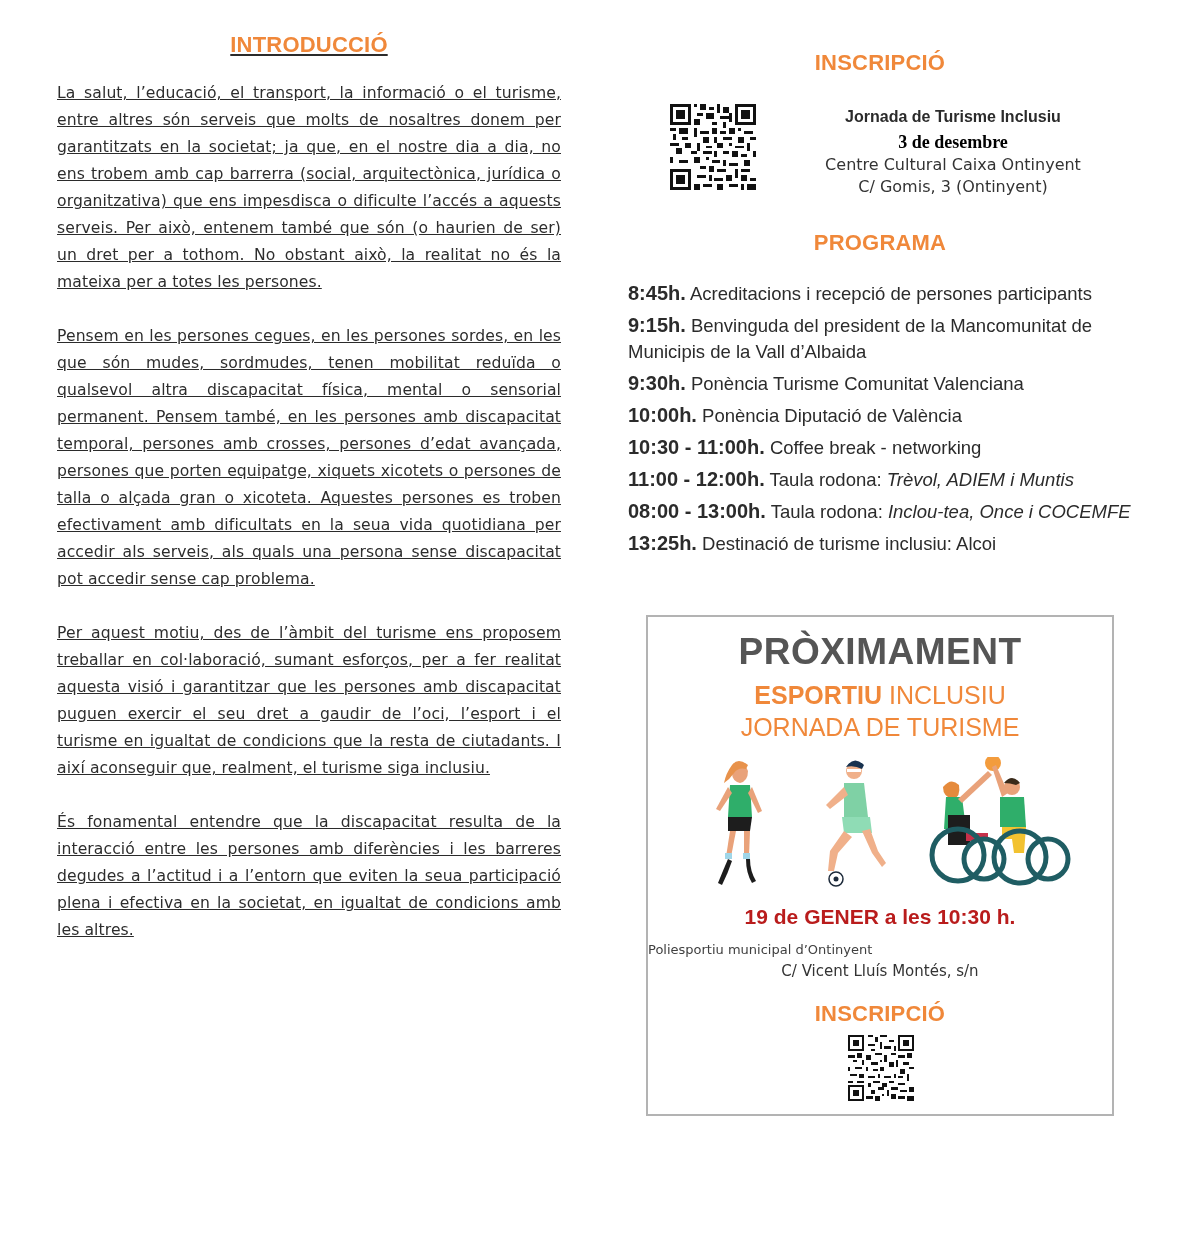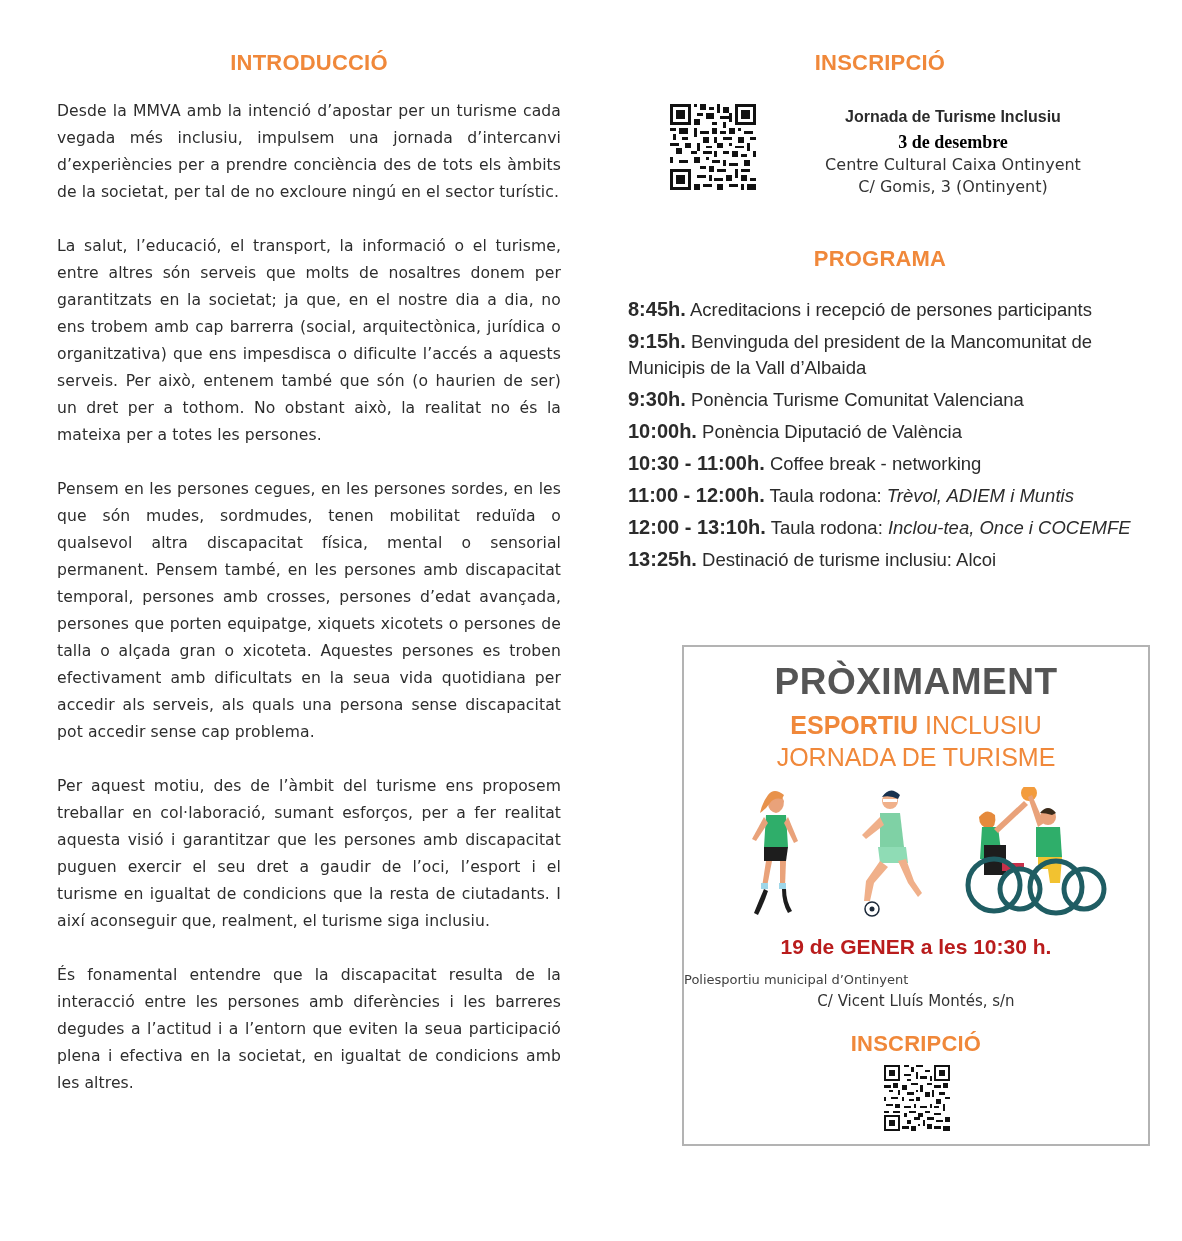--- a/index.html
+++ b/index.html
@@ -1,64 +1,63 @@
 <!DOCTYPE html>
 <html><head>
 <meta charset="utf-8">
 <style>
   html, body { margin: 0; padding: 0; background: #ffffff; }
   body { width: 1182px; height: 1241px; position: relative; overflow: hidden;
          font-family: "DejaVu Sans", "Liberation Sans", sans-serif; color: #2b2b2b; }
-  .col-left { position: absolute; left: 57px; top: 50px; width: 504px; }
+  .col-left { position: absolute; left: 57px; top: 32px; width: 504px; text-decoration: underline; }
   .col-right { position: absolute; left: 628px; top: 50px; width: 504px; }
   .heading { color: #f0883a; font-family: "Liberation Sans", sans-serif; font-weight: bold;
              font-size: 22px; text-align: center; letter-spacing: 0.2px; margin: 0; }
   .para { font-size: 15.6px; line-height: 27px; text-align: justify; margin: 0;
           letter-spacing: 0.1px; color: #2d2d2d; font-family: "DejaVu Sans", sans-serif; }
   .para + .para { margin-top: 27px; }
   .intro-body { margin-top: 22px; }
 
   .insc-block { position: relative; height: 100px; margin-top: 30px; }
   .qr { position: absolute; background: #fff; }
   .qr svg { display: block; }
   .insc-text { position: absolute; left: 150px; top: -2px; width: 350px; text-align: center; }
   .insc-title { font-size: 16px; font-weight: bold; color: #2b2b2b; line-height: 26px;
                 font-family: "Liberation Sans", sans-serif; }
   .insc-date { font-size: 18px; font-weight: bold; color: #000000; line-height: 24px;
                font-family: Liberation Serif, serif; }
   .insc-line { font-size: 16px; color: #333; line-height: 22px; }
 
-  .prog-head { margin-top: 40px; }
+  .prog-head { margin-top: 24px; }
   .prog-list { margin-top: 24px; list-style: none; padding: 0; }
   .prog-item { font-size: 18.5px; line-height: 26px; color: #2b2b2b; margin: 0 0 5px 0;
                font-family: "Liberation Sans", sans-serif; }
   .prog-item .t { font-weight: bold; font-size: 20px; }
   .prog-item .i { font-style: italic; }
 
-  .soon-box { position: absolute; left: 646px; top: 645px; width: 464px; height: 497px;
-              border: 2px solid #b3b3b3; background: #fff; margin-left: 36px; }
+  .soon-box { position: absolute; left: 646px; top: 615px; width: 464px; height: 497px;
+              border: 2px solid #b3b3b3; background: #fff; }
   .soon-title { text-align: center; font-family: "Liberation Sans", sans-serif; font-weight: bold;
                 font-size: 37px; color: #555555; margin-top: 14px; letter-spacing: 0.5px; }
   .soon-sub { text-align: center; color: #f0883a; font-size: 25px; line-height: 32px;
               font-family: "Liberation Sans", sans-serif; margin-top: 6px; }
   .soon-sub b { font-weight: bold; }
   .illus { position: relative; height: 130px; margin-top: 14px; }
   .soon-date { text-align: center; font-family: "Liberation Sans", sans-serif; font-weight: bold;
                font-size: 21px; color: #b91c1c; margin-top: 18px; }
   .soon-place { text-align: left; font-size: 13px; color: #404040; margin-top: 10px; line-height: 22px; }
   .soon-addr { text-align: center; font-size: 15px; color: #333; line-height: 20px; }
   .soon-insc { margin-top: 20px; font-size: 22px; }
 </style>
 </head>
 <body>
 
 <section class="col-left">
   <h2 class="heading">INTRODUCCIÓ</h2>
   <div class="intro-body">
-    <p class="para">Desde la MMVA amb la intenció d’apostar per un turisme cada vegada més inclusiu, impulsem una jornada d’intercanvi d’experiències per a prendre conciència des de tots els àmbits de la societat, per tal de no excloure ningú en el sector turístic.</p>
     <p class="para">La salut, l’educació, el transport, la informació o el turisme, entre altres són serveis que molts de nosaltres donem per garantitzats en la societat; ja que, en el nostre dia a dia, no ens trobem amb cap barrerra (social, arquitectònica, jurídica o organitzativa) que ens impesdisca o dificulte l’accés a aquests serveis. Per això, entenem també que són (o haurien de ser) un dret per a tothom. No obstant això, la realitat no és la mateixa per a totes les persones.</p>
     <p class="para">Pensem en les persones cegues, en les persones sordes, en les que són mudes, sordmudes, tenen mobilitat reduïda o qualsevol altra discapacitat física, mental o sensorial permanent. Pensem també, en les persones amb discapacitat temporal, persones amb crosses, persones d’edat avançada, persones que porten equipatge, xiquets xicotets o persones de talla o alçada gran o xicoteta. Aquestes persones es troben efectivament amb dificultats en la seua vida quotidiana per accedir als serveis, als quals una persona sense discapacitat pot accedir sense cap problema.</p>
     <p class="para">Per aquest motiu, des de l’àmbit del turisme ens proposem treballar en col·laboració, sumant esforços, per a fer realitat aquesta visió i garantitzar que les persones amb discapacitat puguen exercir el seu dret a gaudir de l’oci, l’esport i el turisme en igualtat de condicions que la resta de ciutadants. I així aconseguir que, realment, el turisme siga inclusiu.</p>
     <p class="para">És fonamental entendre que la discapacitat resulta de la interacció entre les persones amb diferències i les barreres degudes a l’actitud i a l’entorn que eviten la seua participació plena i efectiva en la societat, en igualtat de condicions amb les altres.</p>
   </div>
 </section>
 
 <section class="col-right">
   <h2 class="heading">INSCRIPCIÓ</h2>
   <div class="insc-block">
@@ -85,21 +84,21 @@
   </div>
 
   <h2 class="heading prog-head">PROGRAMA</h2>
   <ul class="prog-list">
     <li class="prog-item"><span class="t">8:45h.</span><span> Acreditacions i recepció de persones participants</span></li>
     <li class="prog-item"><span class="t">9:15h.</span><span> Benvinguda del president de la Mancomunitat de Municipis de la Vall d’Albaida</span></li>
     <li class="prog-item"><span class="t">9:30h.</span><span> Ponència Turisme Comunitat Valenciana</span></li>
     <li class="prog-item"><span class="t">10:00h.</span><span> Ponència Diputació de València</span></li>
     <li class="prog-item"><span class="t">10:30 - 11:00h.</span><span> Coffee break - networking</span></li>
     <li class="prog-item"><span class="t">11:00 - 12:00h.</span><span> Taula rodona: </span><span class="i">Trèvol, ADIEM i Muntis</span></li>
-    <li class="prog-item"><span class="t">12:00 - 13:10h.</span><span> Taula rodona: </span><span class="i">Inclou-tea, Once i COCEMFE</span></li>
+    <li class="prog-item"><span class="t">08:00 - 13:00h.</span><span> Taula rodona: </span><span class="i">Inclou-tea, Once i COCEMFE</span></li>
     <li class="prog-item"><span class="t">13:25h.</span><span> Destinació de turisme inclusiu: Alcoi</span></li>
   </ul>
 </section>
 
 <section class="soon-box">
   <div class="soon-title">PRÒXIMAMENT</div>
   <div class="soon-sub">
     <div><b>ESPORTIU</b><span> INCLUSIU</span></div>
     <div>JORNADA DE TURISME</div>
   </div>

